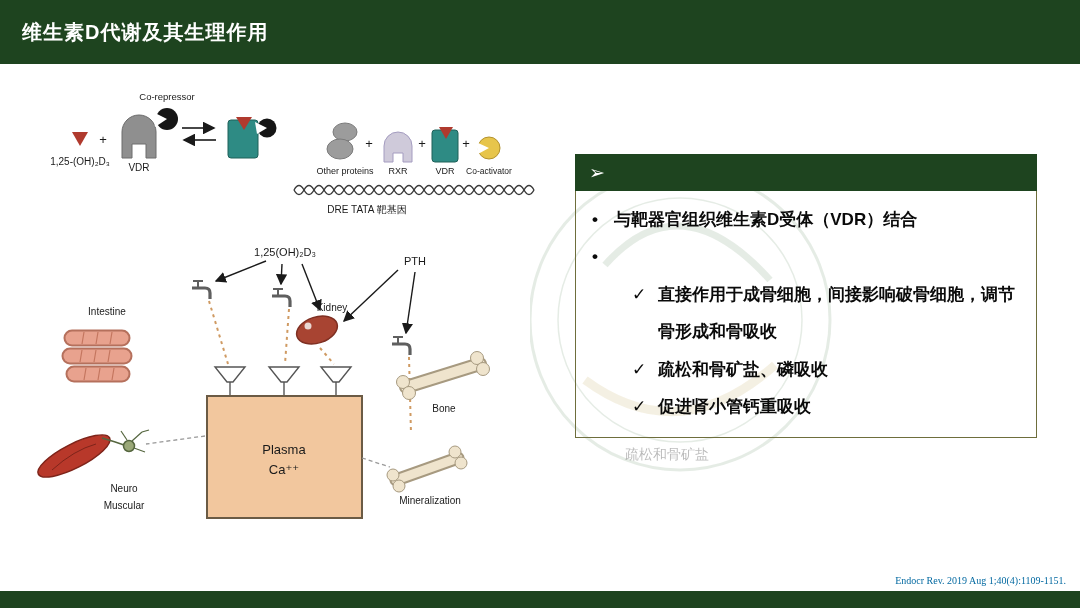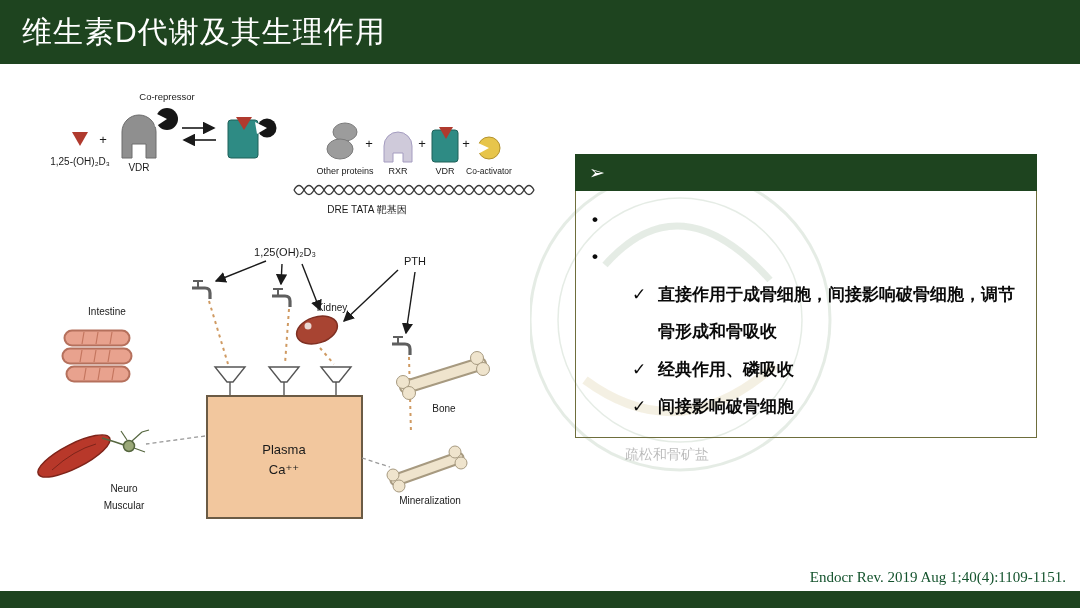--- a/index.html
+++ b/index.html
@@ -7,21 +7,21 @@
   body {
     position:relative; overflow:hidden; background:#ffffff;
     font-family:"Liberation Sans","DejaVu Sans",sans-serif;
   }
   .slide { position:absolute; inset:0; background:#ffffff; }
 
   .top-bar {
     position:absolute; top:0; left:0; right:0; height:64px;
     background:#1e441f; display:flex; align-items:center; padding:0 22px; z-index:3;
   }
-  .title { color:#ffffff; font-size:30px; font-weight:normal; letter-spacing:1px;text-align:right; }
+  .title { color:#ffffff; font-size:20px; font-weight:bold; letter-spacing:1px;text-align:right; }
 
   .diagram { position:absolute; left:32px; top:86px; width:520px; height:462px; z-index:2; }
   .diagram svg { width:100%; height:100%; display:block; }
   svg text { font-family:"Liberation Sans","DejaVu Sans",sans-serif; fill:#1a1a1a; }
 
   .watermark { position:absolute; left:530px; top:125px; width:360px; height:380px; z-index:1; pointer-events:none; }
 
   .panel { position:absolute; left:575px; top:154px; width:462px; z-index:2; }
   .panel-header {
     background:#1e441f; color:#ffffff; font-size:19px; font-weight:bold;
@@ -31,21 +31,21 @@
     border:1px solid #6e6e3c; border-top:none;
     padding:10px 12px 12px 16px; background:transparent;
   }
   .bullet { display:flex; align-items:flex-start; font-size:17px; font-weight:bold; color:#0a0a0a; line-height:2.2; }
   .bullet .marker { flex:0 0 22px; }
   .bullet.l2 { margin-left:40px; }
   .bullet.l2 .marker { flex:0 0 26px; }
 
   .citation {
     position:absolute; right:14px; bottom:22px; z-index:3;
-    font-family:"Liberation Serif","DejaVu Serif",serif; font-size:15px; color:#14532d;
+    font-family:"Liberation Serif","DejaVu Serif",serif; font-size:10px; color:#0369a1;
   }
   .bottom-bar { position:absolute; left:0; right:0; bottom:0; height:17px; background:#1e441f; z-index:3; }
 </style>
 </head>
 <body>
 
 <div class="slide">
 
   <header class="top-bar">
     <h1 class="title">维生素D代谢及其生理作用</h1>
@@ -255,34 +255,35 @@
     </svg>
   </section>
 
   <aside class="panel">
     <div class="panel-header">
       <span>➢</span>
     </div>
     <div class="panel-body">
       <div class="bullet l1">
         <span class="marker">•</span>
+        <span class="btext">与靶器官组织维生素D受体（VDR）结合</span>
       </div>
       <div class="bullet l1">
         <span class="marker">•</span>
       </div>
       <div class="bullet l2">
         <span class="marker">✓</span>
         <span class="btext">直接作用于成骨细胞，间接影响破骨细胞，调节骨形成和骨吸收</span>
       </div>
       <div class="bullet l2">
         <span class="marker">✓</span>
-        <span class="btext">经典作用、磷吸收</span>
+        <span class="btext">疏松和骨矿盐、磷吸收</span>
       </div>
       <div class="bullet l2">
         <span class="marker">✓</span>
-        <span class="btext">间接影响破骨细胞</span>
+        <span class="btext">促进肾小管钙重吸收</span>
       </div>
     </div>
   </aside>
 
   <div class="citation">Endocr Rev. 2019 Aug 1;40(4):1109-1151.</div>
   <footer class="bottom-bar"></footer>
 </div>
 
 </body></html>

